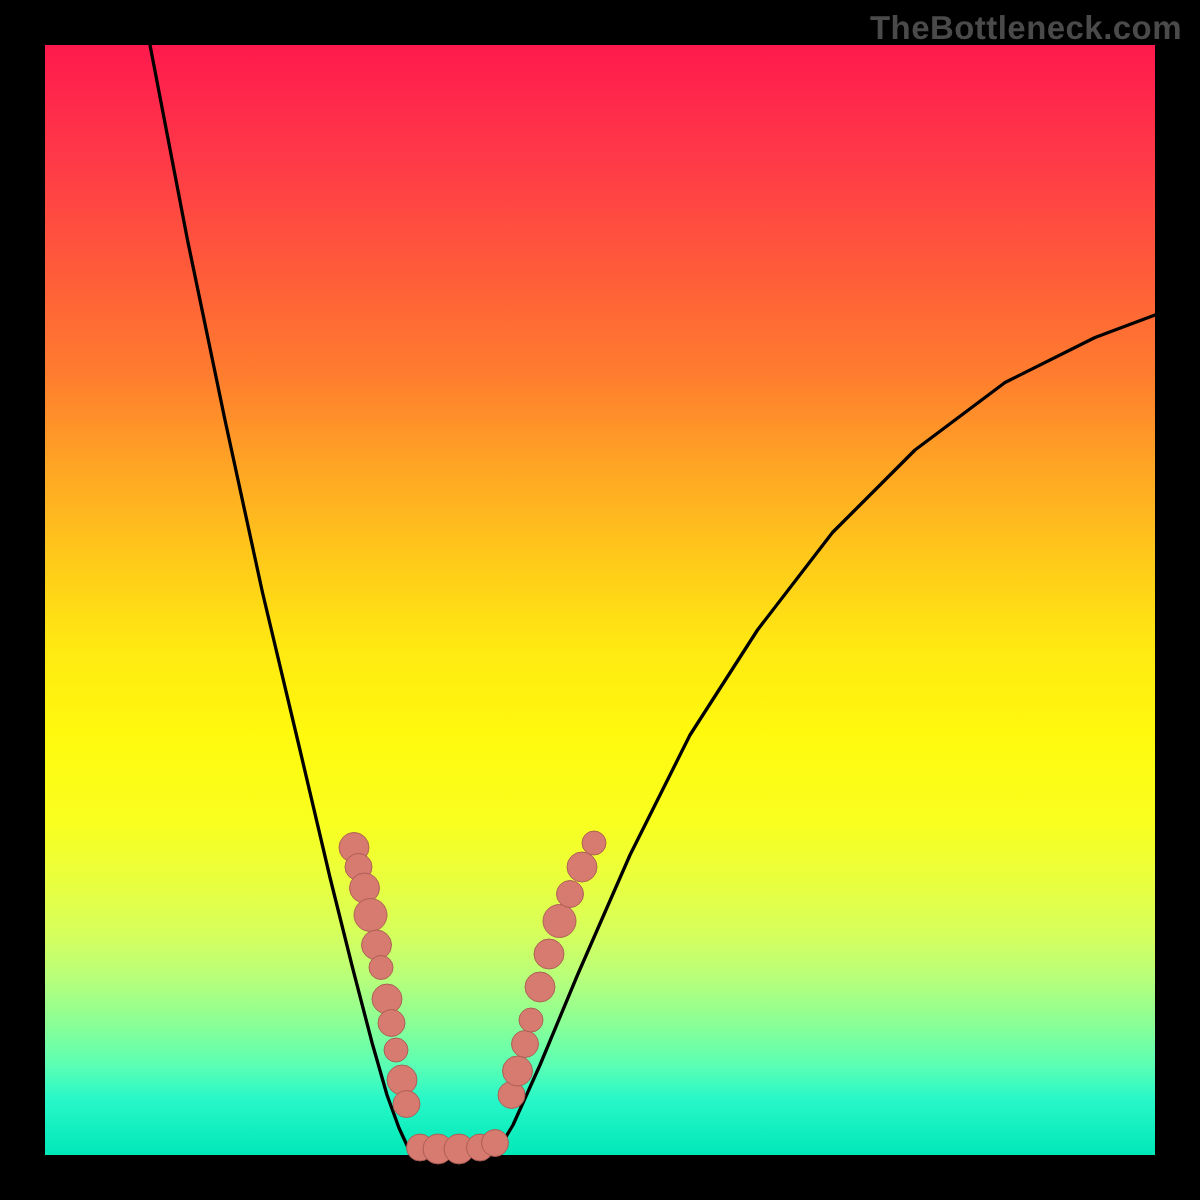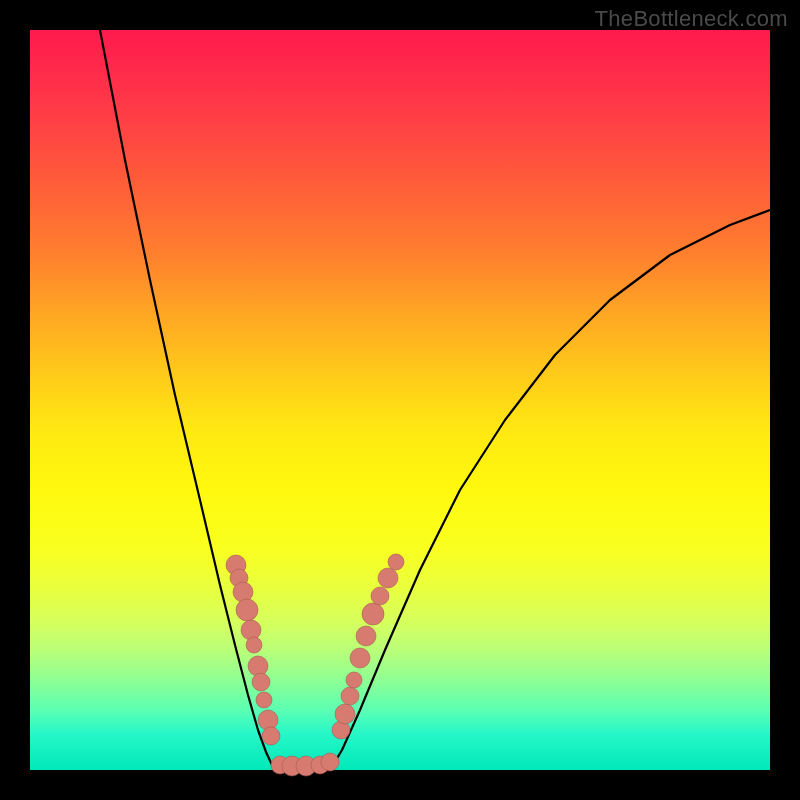--- a/index.html
+++ b/index.html
@@ -41,21 +41,21 @@
       #28f7c8 95%,
       #00e8b8 100%
     );
   }
   .watermark {
     position: absolute;
     top: 6px;
     right: 12px;
     color: #4a4a4a;
     font-size: 22px;
-    font-weight: 400;
+    font-weight: 700;
     letter-spacing: 0.3px;
     user-select: none;
   }
   svg.curve-layer {
     position: absolute;
     inset: 0;
     width: 100%;
     height: 100%;
     overflow: visible;
   }

